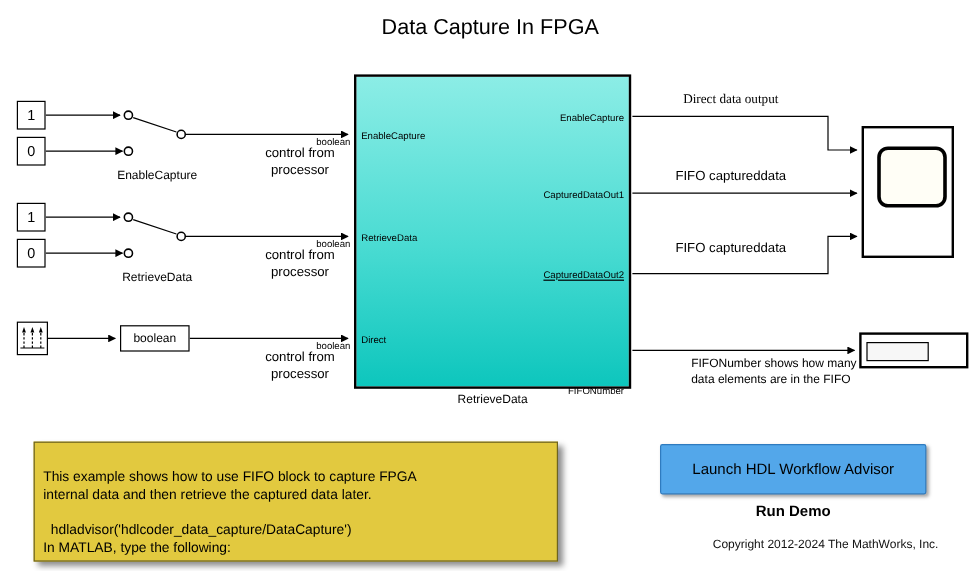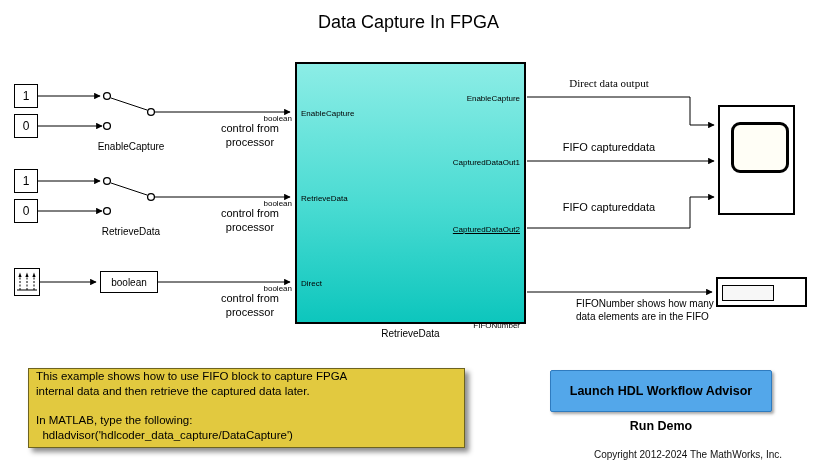--- a/index.html
+++ b/index.html
@@ -54,34 +54,34 @@
   }
   .display-field {
     position:absolute; left:4px; top:6px; width:50px; height:14px;
     border:1px solid #000; background:#f7f7f7;
   }
   .fifo-note {
     position:absolute; left:548px; top:297px; font-size:10px;
     white-space:pre-line; line-height:13px; text-align:left;margin-left:28px;
   }
   .note-box {
-    position:absolute; left:28px; top:368px; width:437px; height:80px;
+    position:absolute; left:28px; top:368px; width:437px; height:100px;
     background:var(--note-bg); border:1px solid #6d6320; box-sizing:border-box;
     box-shadow:4px 4px 5px rgba(0,0,0,0.45);
-    padding:0 7px; font-size:11.5px; line-height:15px;
+    padding:22px 7px; font-size:11.5px; line-height:15px;
   }
   .note-p { white-space:pre-line; margin:0; }
   .note-p.code { white-space:pre-wrap; }
   .note-gap { height:14px; }
   .demo-button {
     position:absolute; left:550px; top:370px; width:222px; height:42px;
     background:var(--button-bg); border:1px solid var(--button-border);
     box-sizing:border-box; border-radius:2px;
     display:flex; align-items:center; justify-content:center;
-    font-size:12.5px; font-weight:bold; color:#000;
+    font-size:12.5px; font-weight:normal; color:#000;
     box-shadow:2px 2px 3px rgba(0,0,0,0.35); cursor:pointer;
   }
   .run-demo {
     position:absolute; left:550px; top:419px; width:222px; text-align:center;
     font-size:12.5px; font-weight:bold;
   }
   .copyright {
     position:absolute; left:540px; top:449px; width:242px; text-align:right;
     font-size:10px; color:#111;
   }
@@ -188,21 +188,21 @@
   </div>
 
   <div class="display-block">
     <div class="display-field"></div>
   </div>
 
   <div class="note-box">
     <p class="note-p">This example shows how to use FIFO block to capture FPGA
 internal data and then retrieve the captured data later.</p>
     <div class="note-gap"></div>
+    <p class="note-p code">  hdladvisor('hdlcoder_data_capture/DataCapture')</p>
     <p class="note-p">In MATLAB, type the following:</p>
-    <p class="note-p code">  hdladvisor('hdlcoder_data_capture/DataCapture')</p>
   </div>
 
   <div class="demo-button">Launch HDL Workflow Advisor</div>
   <div class="run-demo">Run Demo</div>
   <div class="copyright">Copyright 2012-2024 The MathWorks, Inc.</div>
 
 </div>
 
 </body></html>

